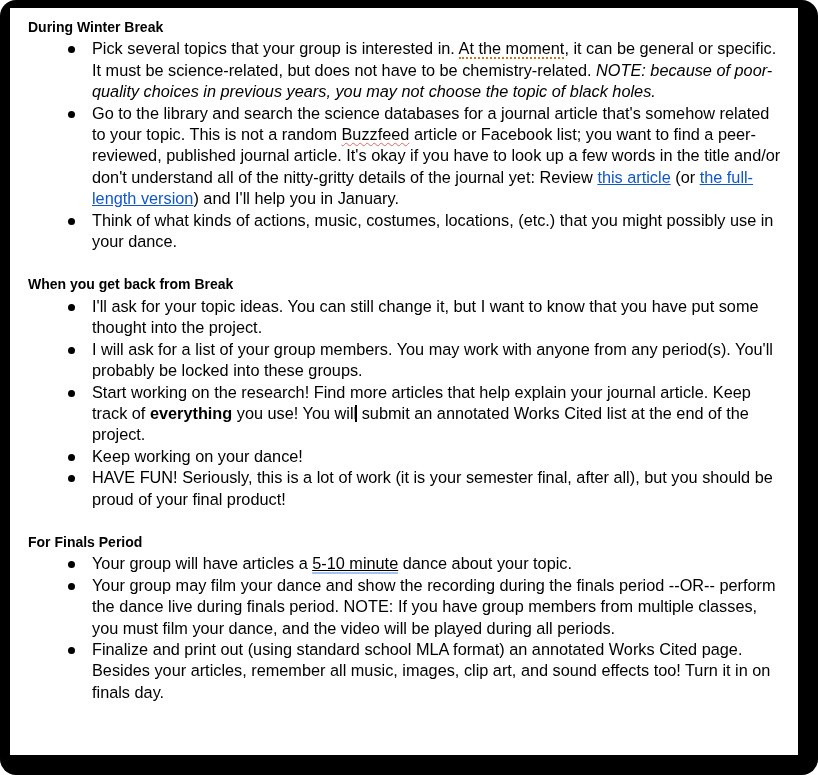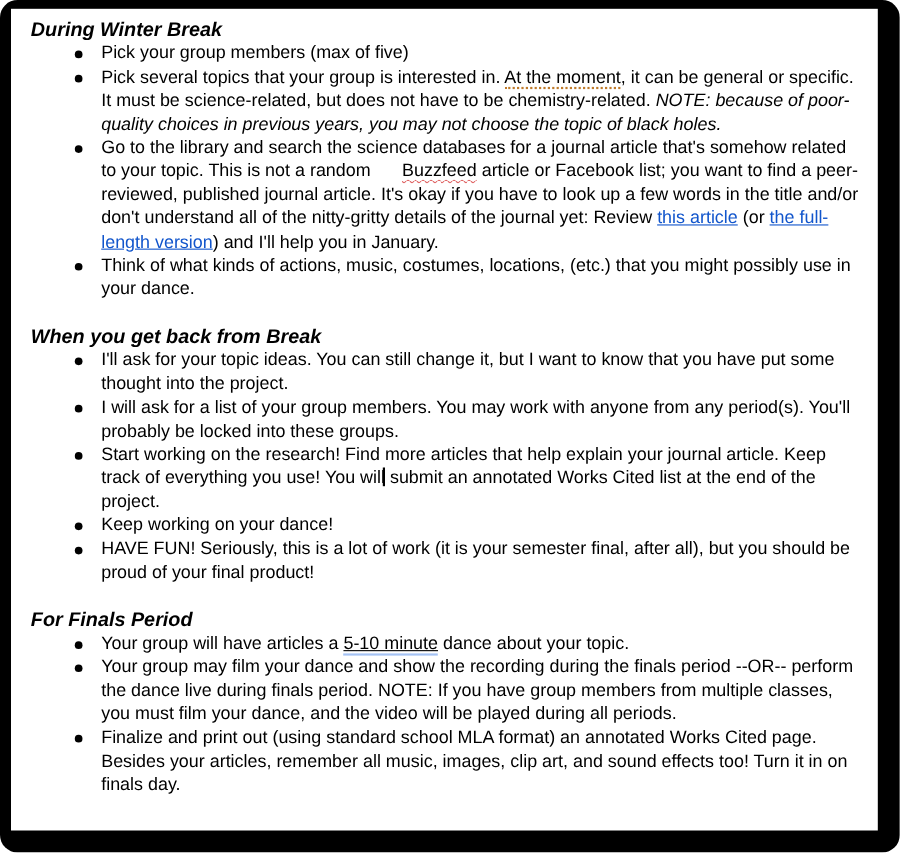--- a/index.html
+++ b/index.html
@@ -19,45 +19,43 @@
     box-sizing:border-box;
     color:#000000;
     font-size:16.3px;
     line-height:21.4px;
     overflow:hidden;
   }
   .section { margin:0; }
   .section + .section { margin-top:22px; }
   .section-heading {
     font-weight:700;
-    font-size:18px;
+    font-size:14px;
     margin:0;
     line-height:21.4px;
-    font-style:italic;
   }
   .li { display:flex; }
   .li-marker { flex:0 0 64px; position:relative; }
   .bullet-dot {
     position:absolute; left:40px; top:8px;
     width:7px; height:7px; border-radius:50%;
     background:#000;
   }
   .li-content { flex:1 1 auto; min-width:0; }
   .seg-italic { font-style:italic; }
-  .seg-bold { font-weight:400; }
+  .seg-bold { font-weight:700; }
   a.seg-link { color:var(--link,#1155cc); text-decoration:underline; cursor:pointer; }
   .seg-grammar {
     border-bottom:2px dotted var(--grammar,#bf7b2b);
     padding-bottom:0;
   }
   .seg-spell {
     text-decoration:underline wavy var(--spell,#e06666);
     text-decoration-thickness:1px;
     text-underline-offset:2px;
-    margin-left:24px;
   }
   .seg-usugg {
     text-decoration:underline;
     border-bottom:2px solid var(--usugg,#a4c2f4);
   }
   .caret {
     display:inline-block;
     width:2px; height:17px;
     background:#000;
     vertical-align:-3px;
@@ -65,26 +63,20 @@
   }
 </style>
 </head>
 <body>
 
 <div class="frame">
   <div class="page" style="--link: #1155cc; --spell: #e06666; --grammar: #bf7b2b; --usugg: #a4c2f4;">
     <div id="doc">
         <div class="section">
           <div class="section-heading">During Winter Break</div>
-          <div class="li">
-            <span class="li-marker">
-              <span class="bullet-dot"></span>
-            </span>
-            <span class="li-content"><span>Pick your group members (max of five)</span></span>
-          </div>
           <div class="li">
             <span class="li-marker">
               <span class="bullet-dot"></span>
             </span>
             <span class="li-content"><span>Pick several topics that your group is interested in. </span><span class="seg-grammar">At the moment</span><span>, it can be general or specific. It must be science-related, but does not have to be chemistry-related. </span><span class="seg-italic">NOTE: because of poor-quality choices in previous years, you may not choose the topic of black holes.</span></span>
           </div>
           <div class="li">
             <span class="li-marker">
               <span class="bullet-dot"></span>
             </span>

